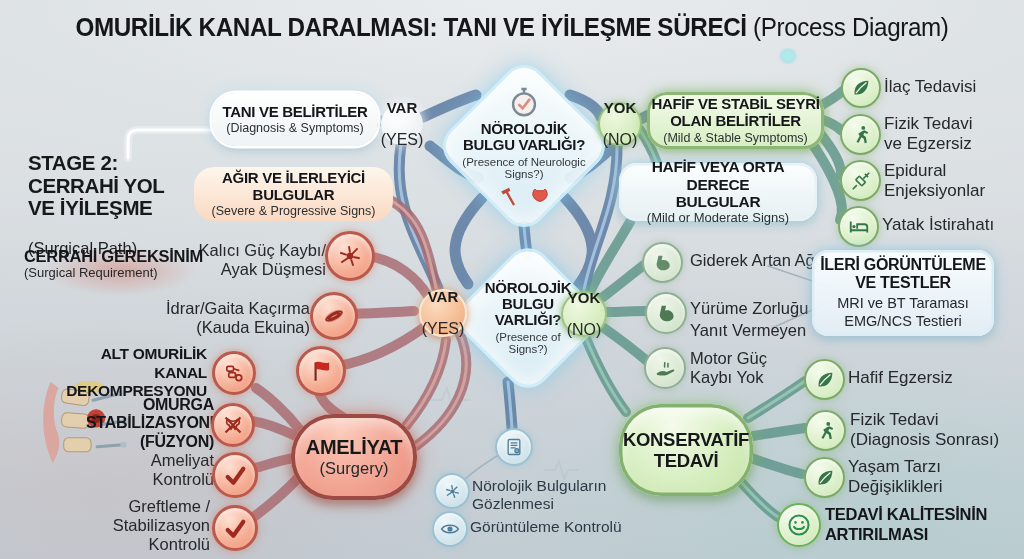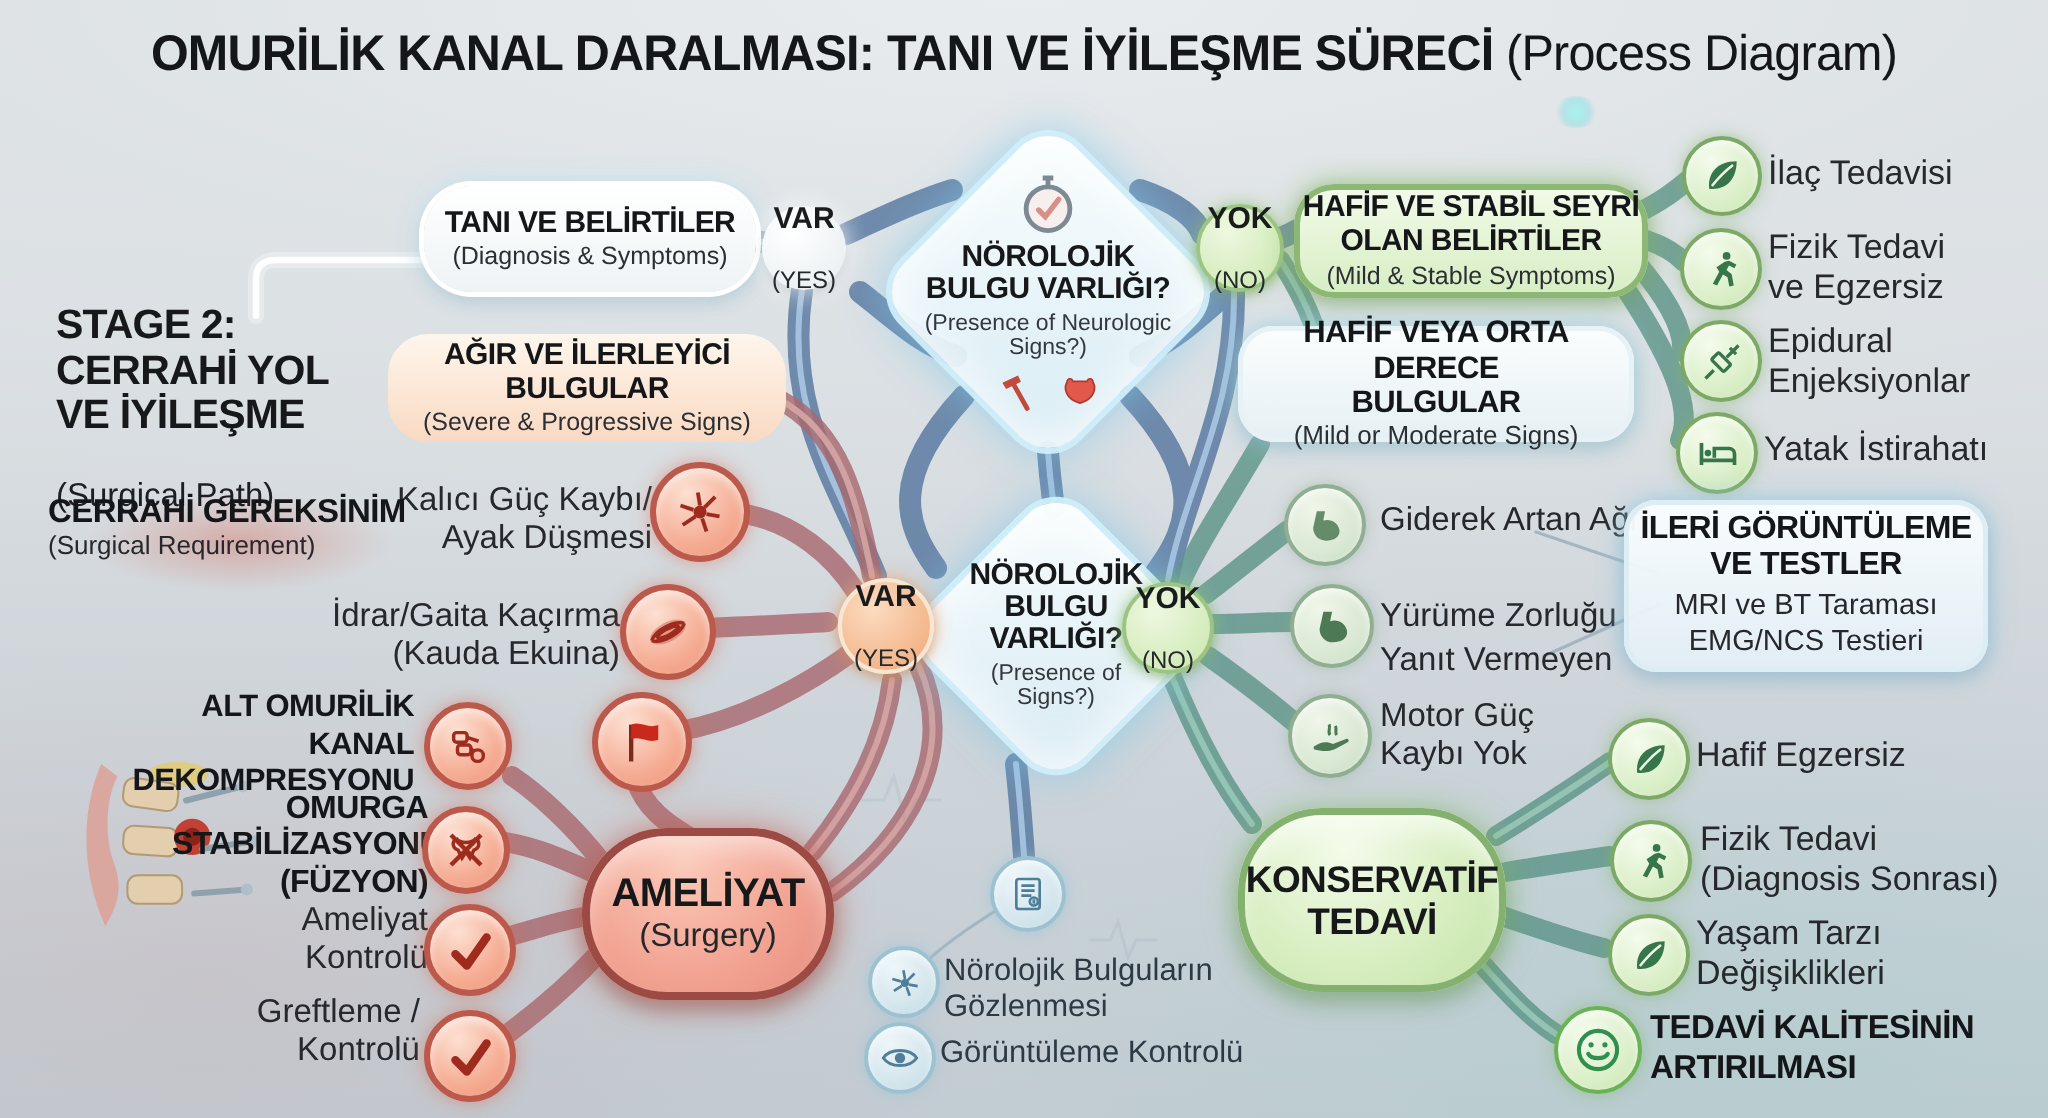--- a/index.html
+++ b/index.html
@@ -54,21 +54,21 @@
     border:3px solid #bb5a4c;box-shadow:0 0 9px rgba(220,110,85,.55),inset 0 3px 5px rgba(255,255,255,.6);color:#9e2b1e;}
   .gc{background:radial-gradient(circle at 35% 28%,#f4fbec,#d9eec6 65%,#c6e3ad);
     border:2.5px solid #7ca966;box-shadow:0 0 8px rgba(130,180,105,.55),inset 0 2px 4px rgba(255,255,255,.7);color:#37764a;}
   .sc{background:radial-gradient(circle at 35% 28%,#f0f6ea,#d8e7d2 65%,#c6dcc2);
     border:2.5px solid #8fae92;box-shadow:0 0 7px rgba(140,175,145,.5),inset 0 2px 4px rgba(255,255,255,.7);color:#4d7a55;}
   .bc{background:radial-gradient(circle at 35% 28%,#eef6f9,#d2e5ec 65%,#c0d9e3);
     border:2px solid #9cc2d2;box-shadow:0 0 7px rgba(150,195,215,.6),inset 0 2px 4px rgba(255,255,255,.7);color:#4f7e99;}
   .bright{color:#2f8f4f;border-color:#69b356}
   .badge{border-radius:50%;display:flex;flex-direction:column;align-items:center;justify-content:center;line-height:1;z-index:2}
   .badge .b1{font-weight:700;font-size:15px;color:#191b1d}
-  .badge .b2{font-size:12px;color:#26292c;margin-top:17px}
+  .badge .b2{font-size:16px;color:#26292c;margin-top:17px}
   .wbadge{background:radial-gradient(circle at 35% 30%,#ffffff,#eef2f4 70%,#e0e7eb);
     box-shadow:0 0 12px rgba(255,255,255,.95),0 2px 5px rgba(70,90,105,.3);}
   .pbadge{background:radial-gradient(circle at 35% 30%,#fbdcc0,#f4b78d 70%,#eda173);
     border:2px solid #f7e6d2;box-shadow:0 0 10px rgba(240,170,120,.8),0 2px 5px rgba(150,90,50,.35);}
   .gbadge{background:radial-gradient(circle at 35% 30%,#eef8e0,#d4ecbc 70%,#c3e0a8);
     border:2px solid #9cc585;box-shadow:0 0 9px rgba(150,200,120,.7),0 2px 5px rgba(80,120,60,.3);}
   
   .item{font-size:16.5px;line-height:1.15;color:#26282b;z-index:2}
   .bd{font-weight:700;color:#141619;letter-spacing:-.3px}
   .stage{font-weight:700;font-size:20.5px;line-height:1.1;letter-spacing:-.4px;color:#17181a}
@@ -260,20 +260,21 @@
     <div>Kontrolü</div>
   </div>
   <div class="abs circle rc" style="left:212px;top:452px;width:40px;height:40px">
     <svg class="icon-svg" width="25" height="25" viewBox="0 0 24 24">
         <path d="M4.5 13.5 L10 19 L19.5 5.5" fill="none" stroke="currentColor" stroke-width="4" stroke-linecap="round" stroke-linejoin="round"></path>
       </svg>
   </div>
 
   <div class="abs item rt" style="left:84px;top:497px;width:126px">
     <div>Greftleme /</div>
+    <div>Stabilizasyon</div>
     <div>Kontrolü</div>
   </div>
   <div class="abs circle rc" style="left:212px;top:505px;width:40px;height:40px">
     <svg class="icon-svg" width="25" height="25" viewBox="0 0 24 24">
         <path d="M4.5 13.5 L10 19 L19.5 5.5" fill="none" stroke="currentColor" stroke-width="4" stroke-linecap="round" stroke-linejoin="round"></path>
       </svg>
   </div>
 
   <div class="abs z1" style="left:32px;top:380px">
     <svg width="112" height="86" viewBox="0 0 110 85">

